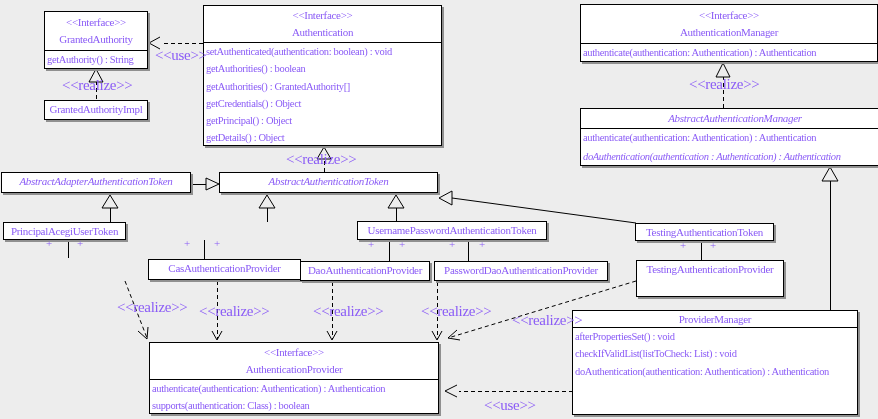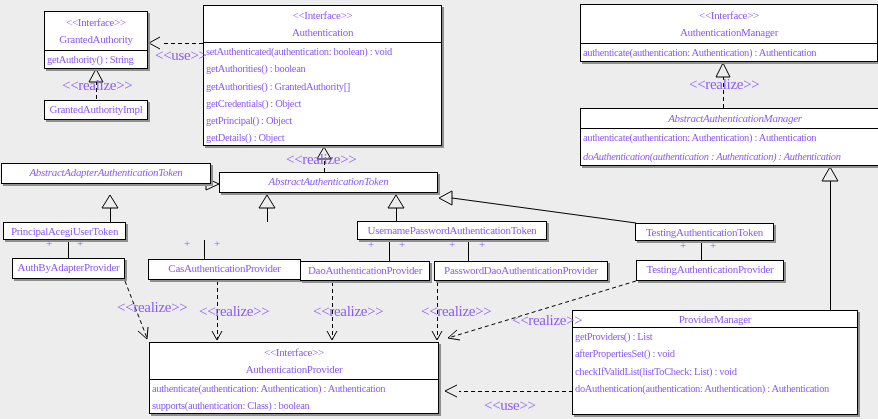--- a/index.html
+++ b/index.html
@@ -114,68 +114,64 @@
   </div>
 
   <div class="box" style="left:580px;top:108px;width:310px;height:58px">
     <div class="hdr" style="height:20px">
       <div class="cname em" style="line-height:19px">AbstractAuthenticationManager</div>
     </div>
     <div class="method" style="line-height:18.5px">authenticate(authentication: Authentication) : Authentication</div>
     <div class="method em" style="line-height:18.5px">doAuthentication(authentication : Authentication) : Authentication</div>
   </div>
 
-  <div class="box single" style="left:1px;top:163px;width:210px;height:21px">
+  <div class="box single" style="left:1px;top:172px;width:190px;height:21px">
     <div class="cname em">AbstractAdapterAuthenticationToken</div>
   </div>
 
   <div class="box single" style="left:219px;top:172px;width:219px;height:21px">
     <div class="cname em">AbstractAuthenticationToken</div>
   </div>
 
   <div class="box single" style="left:3px;top:222px;width:123px;height:18px">
     <div class="cname">PrincipalAcegiUserToken</div>
   </div>
   <div class="box single" style="left:357px;top:221px;width:190px;height:19px">
     <div class="cname">UsernamePasswordAuthenticationToken</div>
   </div>
   <div class="box single" style="left:635px;top:223px;width:139px;height:18px">
     <div class="cname">TestingAuthenticationToken</div>
   </div>
 
-  <div class="box single" style="left:12px;top:258px;width:113px;height:21px">
-    <div class="cname">AuthByAdapterProvider</div>
-  </div>
   <div class="box single" style="left:148px;top:259px;width:153px;height:21px">
     <div class="cname">CasAuthenticationProvider</div>
   </div>
   <div class="box single" style="left:300px;top:261px;width:130px;height:20px">
     <div class="cname">DaoAuthenticationProvider</div>
   </div>
   <div class="box single" style="left:434px;top:261px;width:174px;height:20px">
     <div class="cname">PasswordDaoAuthenticationProvider</div>
   </div>
-  <div class="box single" style="left:636px;top:260px;width:148px;height:21px">
+  <div class="box single" style="left:636px;top:260px;width:148px;height:37px">
     <div class="cname">TestingAuthenticationProvider</div>
   </div>
 
   <div class="box" style="left:149px;top:342px;width:290px;height:72px">
     <div class="hdr" style="height:37px;padding-top:1px">
       <div class="stereo">&lt;&lt;Interface&gt;&gt;</div>
       <div class="cname">AuthenticationProvider</div>
     </div>
     <div class="method">authenticate(authentication: Authentication) : Authentication</div>
     <div class="method">supports(authentication: Class) : boolean</div>
   </div>
 
   <div class="box" style="left:572px;top:310px;width:286px;height:105px">
     <div class="hdr" style="height:17px">
       <div class="cname" style="line-height:16px">ProviderManager</div>
     </div>
-    <div class="method" style="line-height:17.4px">getProviders() : List</div>
     <div class="method" style="line-height:17.4px">afterPropertiesSet() : void</div>
     <div class="method" style="line-height:17.4px">checkIfValidList(listToCheck: List) : void</div>
     <div class="method" style="line-height:17.4px">doAuthentication(authentication: Authentication) : Authentication</div>
   </div>
 
   <span class="elabel" style="left:155px;top:50px">&lt;&lt;use&gt;&gt;</span>
   <span class="elabel" style="left:62px;top:80px">&lt;&lt;realize&gt;&gt;</span>
   <span class="elabel" style="left:286px;top:154px">&lt;&lt;realize&gt;&gt;</span>
   <span class="elabel" style="left:689px;top:79px">&lt;&lt;realize&gt;&gt;</span>
   <span class="elabel" style="left:117px;top:302px">&lt;&lt;realize&gt;&gt;</span>

